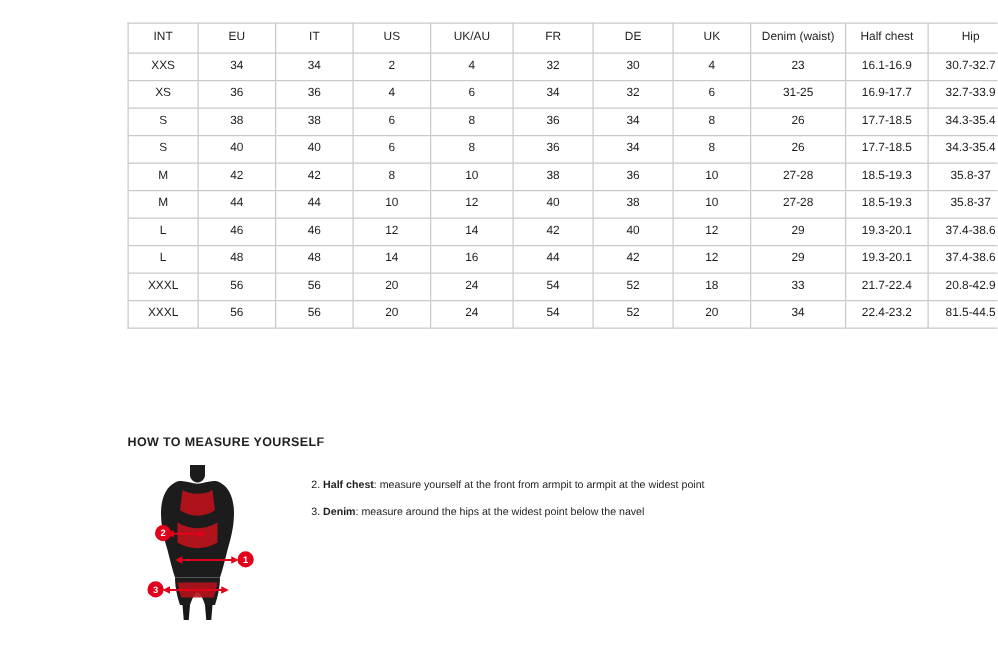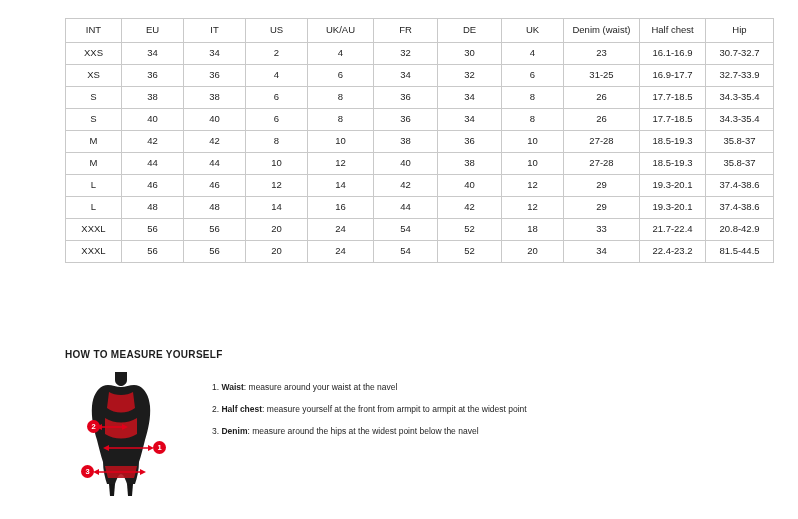--- a/index.html
+++ b/index.html
@@ -11,20 +11,21 @@
     height: 519px;
     background: #ffffff;
     font-family: "Liberation Sans", sans-serif;
     color: #222222;
     overflow: hidden;
   }
   .page {
     position: relative;
     width: 656px;
     height: 519px;
+    margin-left: 37px;
   }
 
   
   .table-wrap {
     position: absolute;
     left: 65px;
     top: 18px;
     width: 668px;
   }
   table.size-table {
@@ -332,24 +333,20 @@
           <polygon points="81,102 75,99 75,105" fill="#e2001a"></polygon>
         </svg>
 
         <div class="bullet b1">1</div>
         <div class="bullet b2">2</div>
         <div class="bullet b3">3</div>
       </div>
 
       <div class="instructions">
         <p>
-          <span class="num">1.</span>
-          <b>Waist</b><span>: measure around your waist at the navel</span>
-        </p>
-        <p>
           <span class="num">2.</span>
           <b>Half chest</b><span>: measure yourself at the front from armpit to armpit at the widest point</span>
         </p>
         <p>
           <span class="num">3.</span>
           <b>Denim</b><span>: measure around the hips at the widest point below the navel</span>
         </p>
       </div>
 
     </div>

